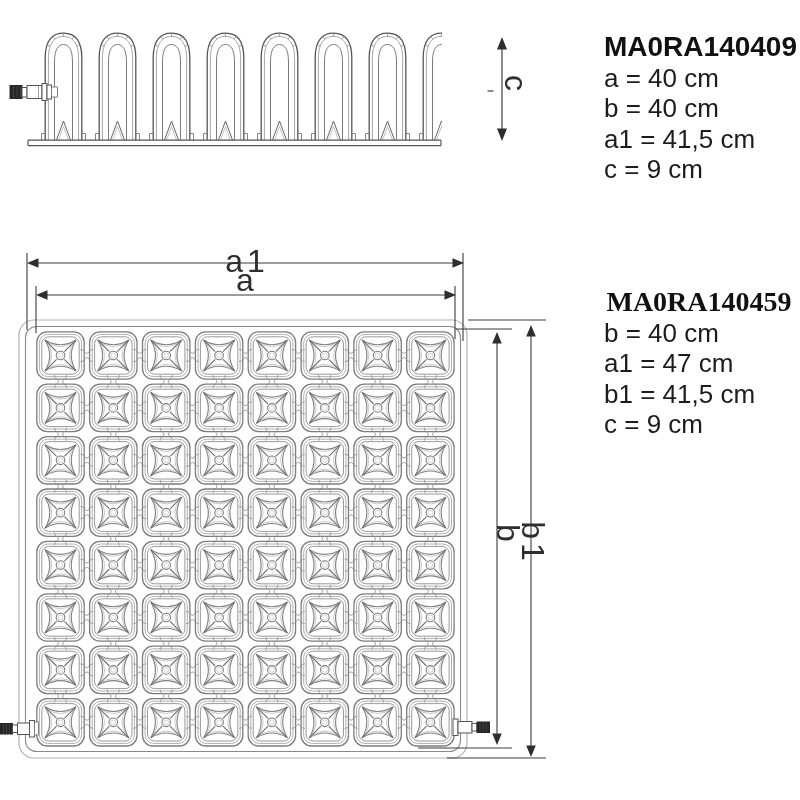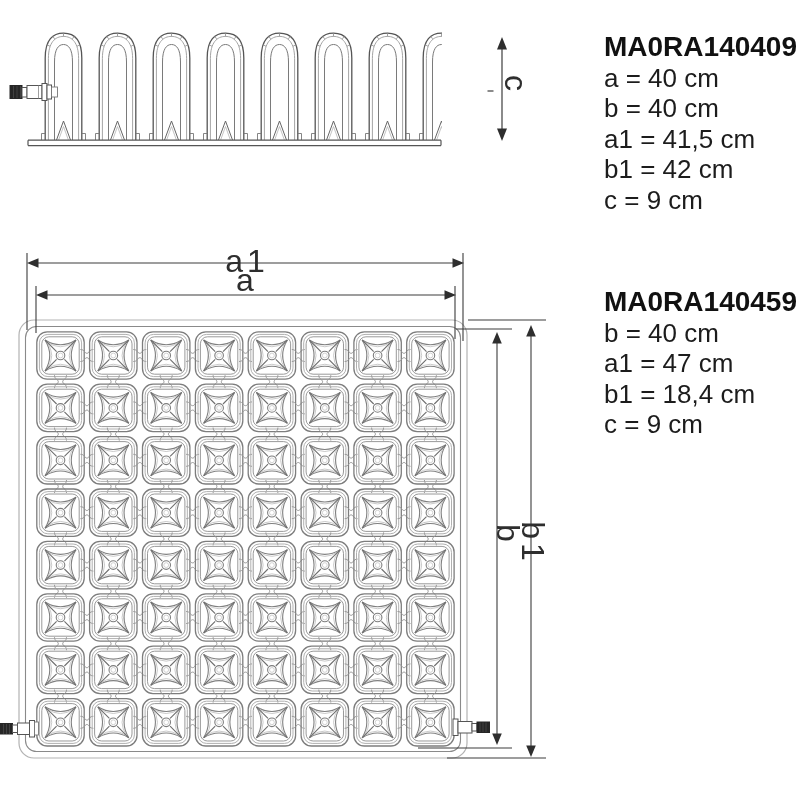--- a/index.html
+++ b/index.html
@@ -321,28 +321,27 @@
   <span class="dim-label dim-label-v" style="left:493px;top:520px;width:30px;height:30px;">b</span>
   <span class="dim-label dim-label-v" style="left:511px;top:528px;width:44px;height:30px;">b1</span>
   <span class="dim-label dim-label-v" style="left:501px;top:70px;width:30px;height:30px;">c</span>
 
   <div class="spec-block" style="top:32px;">
     <div class="spec-title" style="line-height:30px;">MA0RA140409</div>
     <div class="spec-lines">
       <div class="spec-line">a = 40 cm</div>
       <div class="spec-line">b = 40 cm</div>
       <div class="spec-line">a1 = 41,5 cm</div>
-      <div class="spec-line">b1 = 42 cm</div>
       <div class="spec-line">c = 9 cm</div>
     </div>
   </div>
 
   <div class="spec-block" style="top:287px;">
-    <div class="spec-title" style="line-height:30px;">MA0RA140459</div>
+    <div class="spec-title" style="line-height:30px;font-family:Liberation Serif, serif;">MA0RA140459</div>
     <div class="spec-lines">
       <div class="spec-line">b = 40 cm</div>
       <div class="spec-line">a1 = 47 cm</div>
-      <div class="spec-line">b1 = 18,4 cm</div>
+      <div class="spec-line">b1 = 41,5 cm</div>
       <div class="spec-line">c = 9 cm</div>
     </div>
   </div>
 
 </div>
 
 </body></html>

